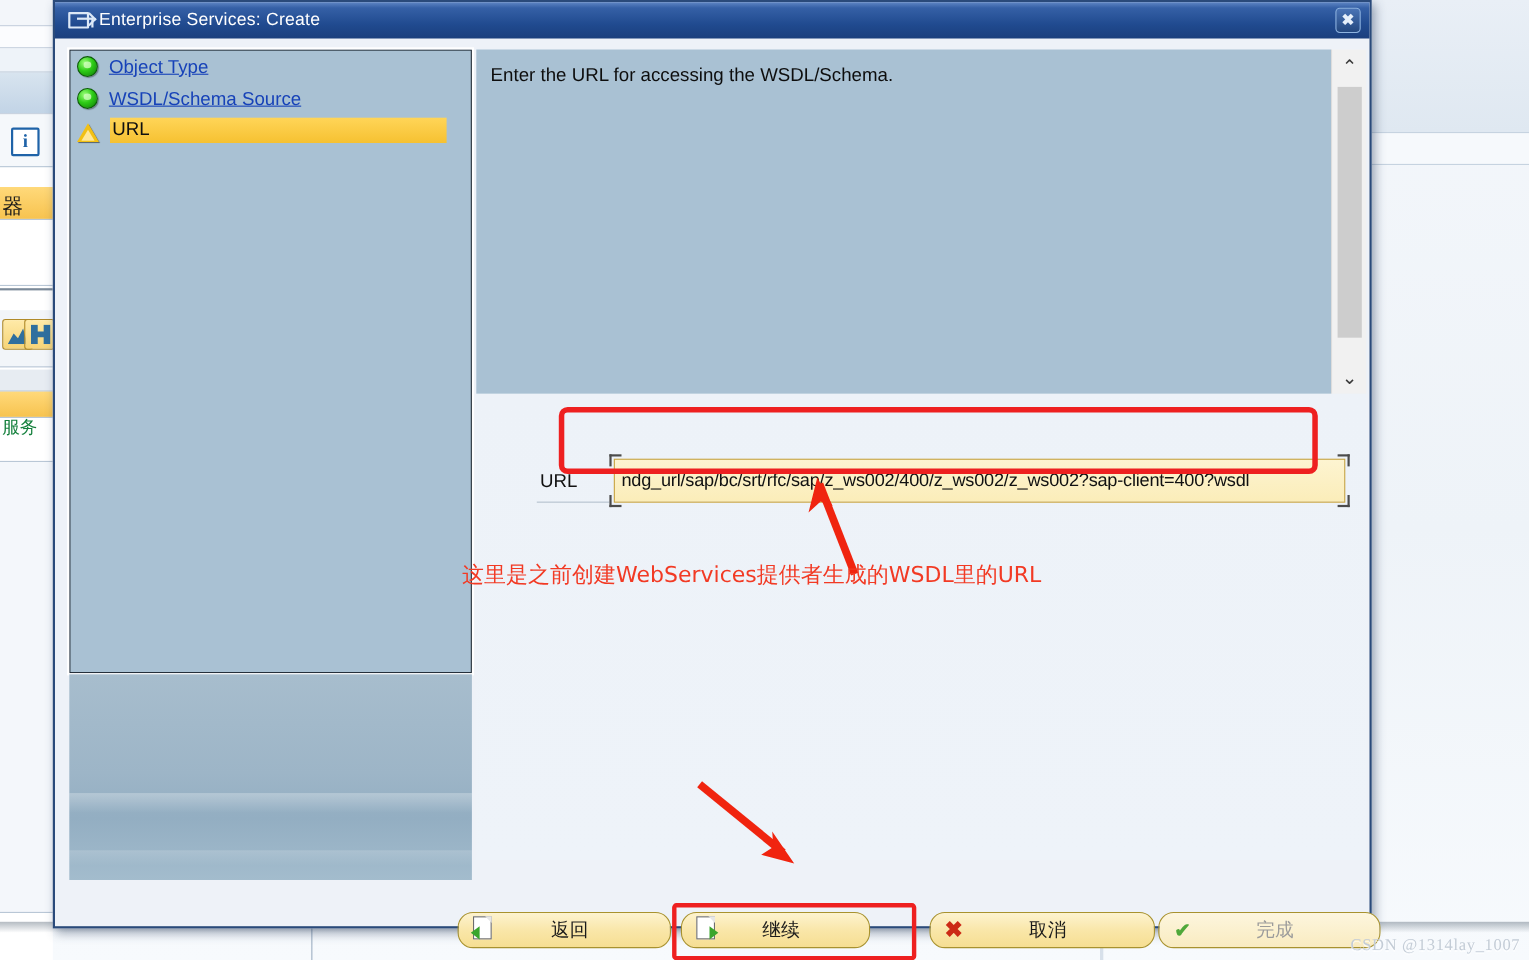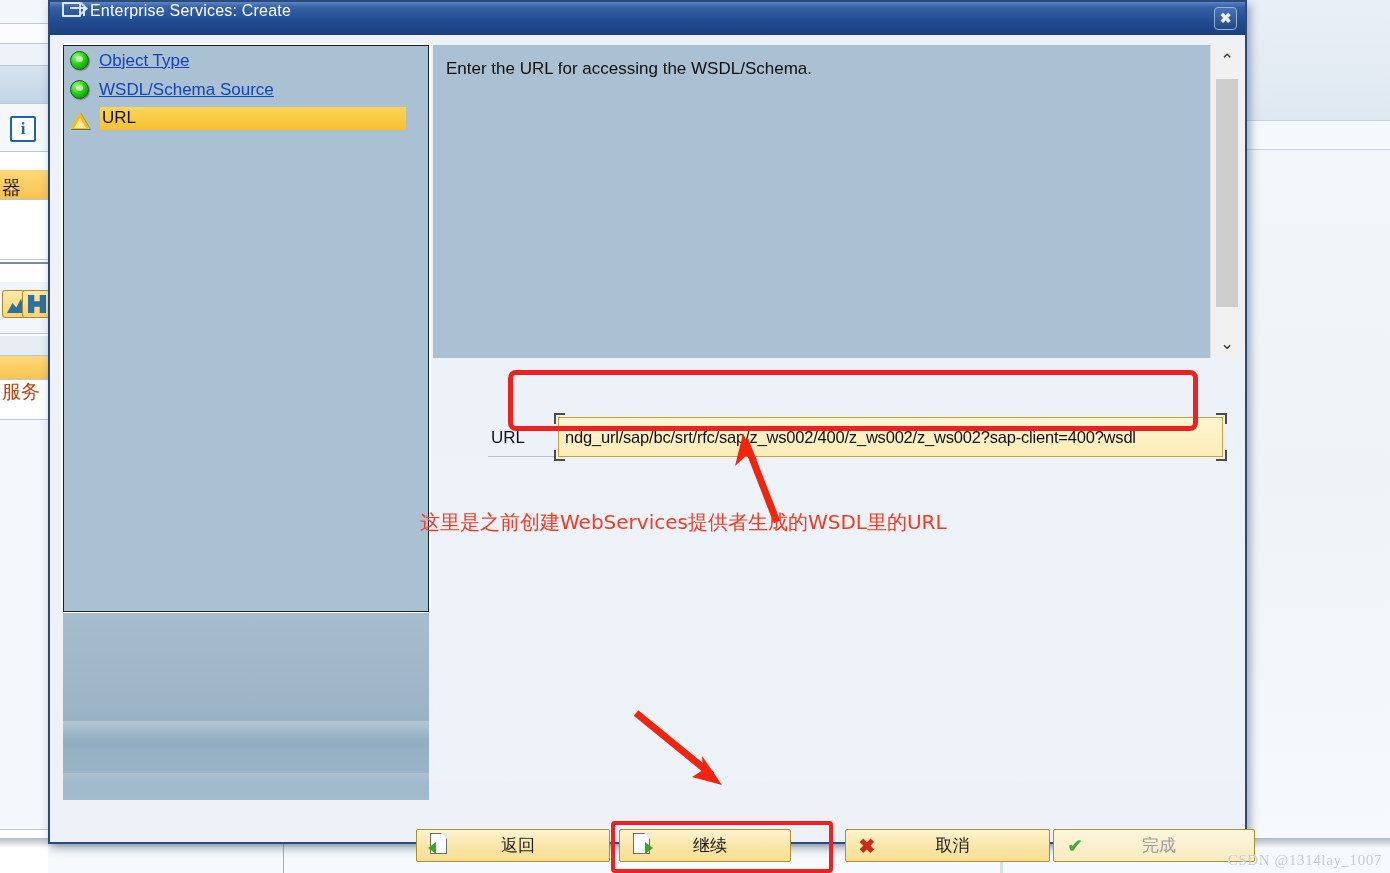--- a/index.html
+++ b/index.html
@@ -46,21 +46,21 @@
   .bg-info-icon {
     position: absolute; left: 10px; top: 116px; width: 26px; height: 26px;
     border: 2px solid #1f63a8; background:#ffffff; border-radius:2px;
     color:#1f63a8; font-size: 17px; font-weight: bold; font-family:"Liberation Serif",serif;
     text-align:center; line-height: 22px;
   }
   .bg-chinese-1 {
     position:absolute; left: 2px; top: 175px; font-size: 19px; color:#1a1a1a;
   }
   .bg-chinese-2 {
-    position:absolute; left: 2px; top: 379px; font-size: 19px; color:#c2410c;
+    position:absolute; left: 2px; top: 379px; font-size: 16px; color:#15803d;
   }
   .bg-sq-icon {
     position:absolute; width: 28px; height: 28px; top: 290px;
     border:1px solid #b08a2a; border-radius:3px;
     background: linear-gradient(180deg,#ffeaa8,#f6d477);
   }
   .bg-sq-a { left: 2px; }
   .bg-sq-b { left: 22px; }
   .bg-sq-inner-a {
     position:absolute; inset: 4px; background:#ffffff;
@@ -97,21 +97,21 @@
   
   #dialog {
     position: absolute; left: 48px; top: 0; width: 1199px; height: 844px;
     border: 2px solid #2a4a7a;
     background: #eef2f8;
     box-shadow: 3px 4px 9px rgba(40,60,90,.45);
   }
   #titlebar {
     height: 33px;
     background: linear-gradient(180deg,#5e85c4 0%, #3560a6 16%, #204a8f 62%, #1b3f7d 100%);
-    display: flex; padding: 0 6px 0 12px;
+    display: flex; align-items: center; padding: 0 6px 0 12px;
     position: relative;
   }
   .title-icon {
     width: 19px; height: 15px; border:2px solid #dce8f7; border-radius:1px;
     position: relative; margin-right: 9px; flex: 0 0 auto;
   }
   .title-icon::after{
     content:""; position:absolute; left:6px; top:3px; width:13px; height:7px;
     border-top:2px solid #dce8f7; border-right:2px solid #dce8f7;
     transform: skewX(0deg);
@@ -265,21 +265,21 @@
   }
   .arrow-svg { position:absolute; pointer-events:none; }
 
   
   #footer {
     position:absolute; left: 0; top: 780px; width: 1195px; height: 62px;
   }
   .btn {
     position:absolute; top: 14px; height: 33px;
     background: linear-gradient(180deg,#fdf3cf 0%, #f9e6a8 52%, #f6de92 100%);
-    border: 1px solid #a8922f; border-radius: 2px;
+    border: 1px solid #a8922f; border-radius: 14px;
     display:flex; align-items:center; cursor:pointer;
   }
   .btn .bicon { width: 26px; margin-left: 8px; flex:0 0 auto; text-align:center; }
   .btn .blabel { flex: 1; text-align:center; font-size: 17px; color:#1a1a1a; padding-right: 24px; }
   .btn.disabled { cursor:default; }
   .btn.disabled .blabel { color:#9b9b9b; }
   #btn-back { left: 366px; width: 194px; }
   #btn-continue { left: 569px; width: 172px; }
   #btn-cancel { left: 795px; width: 205px; }
   #btn-finish { left: 1003px; width: 202px;

